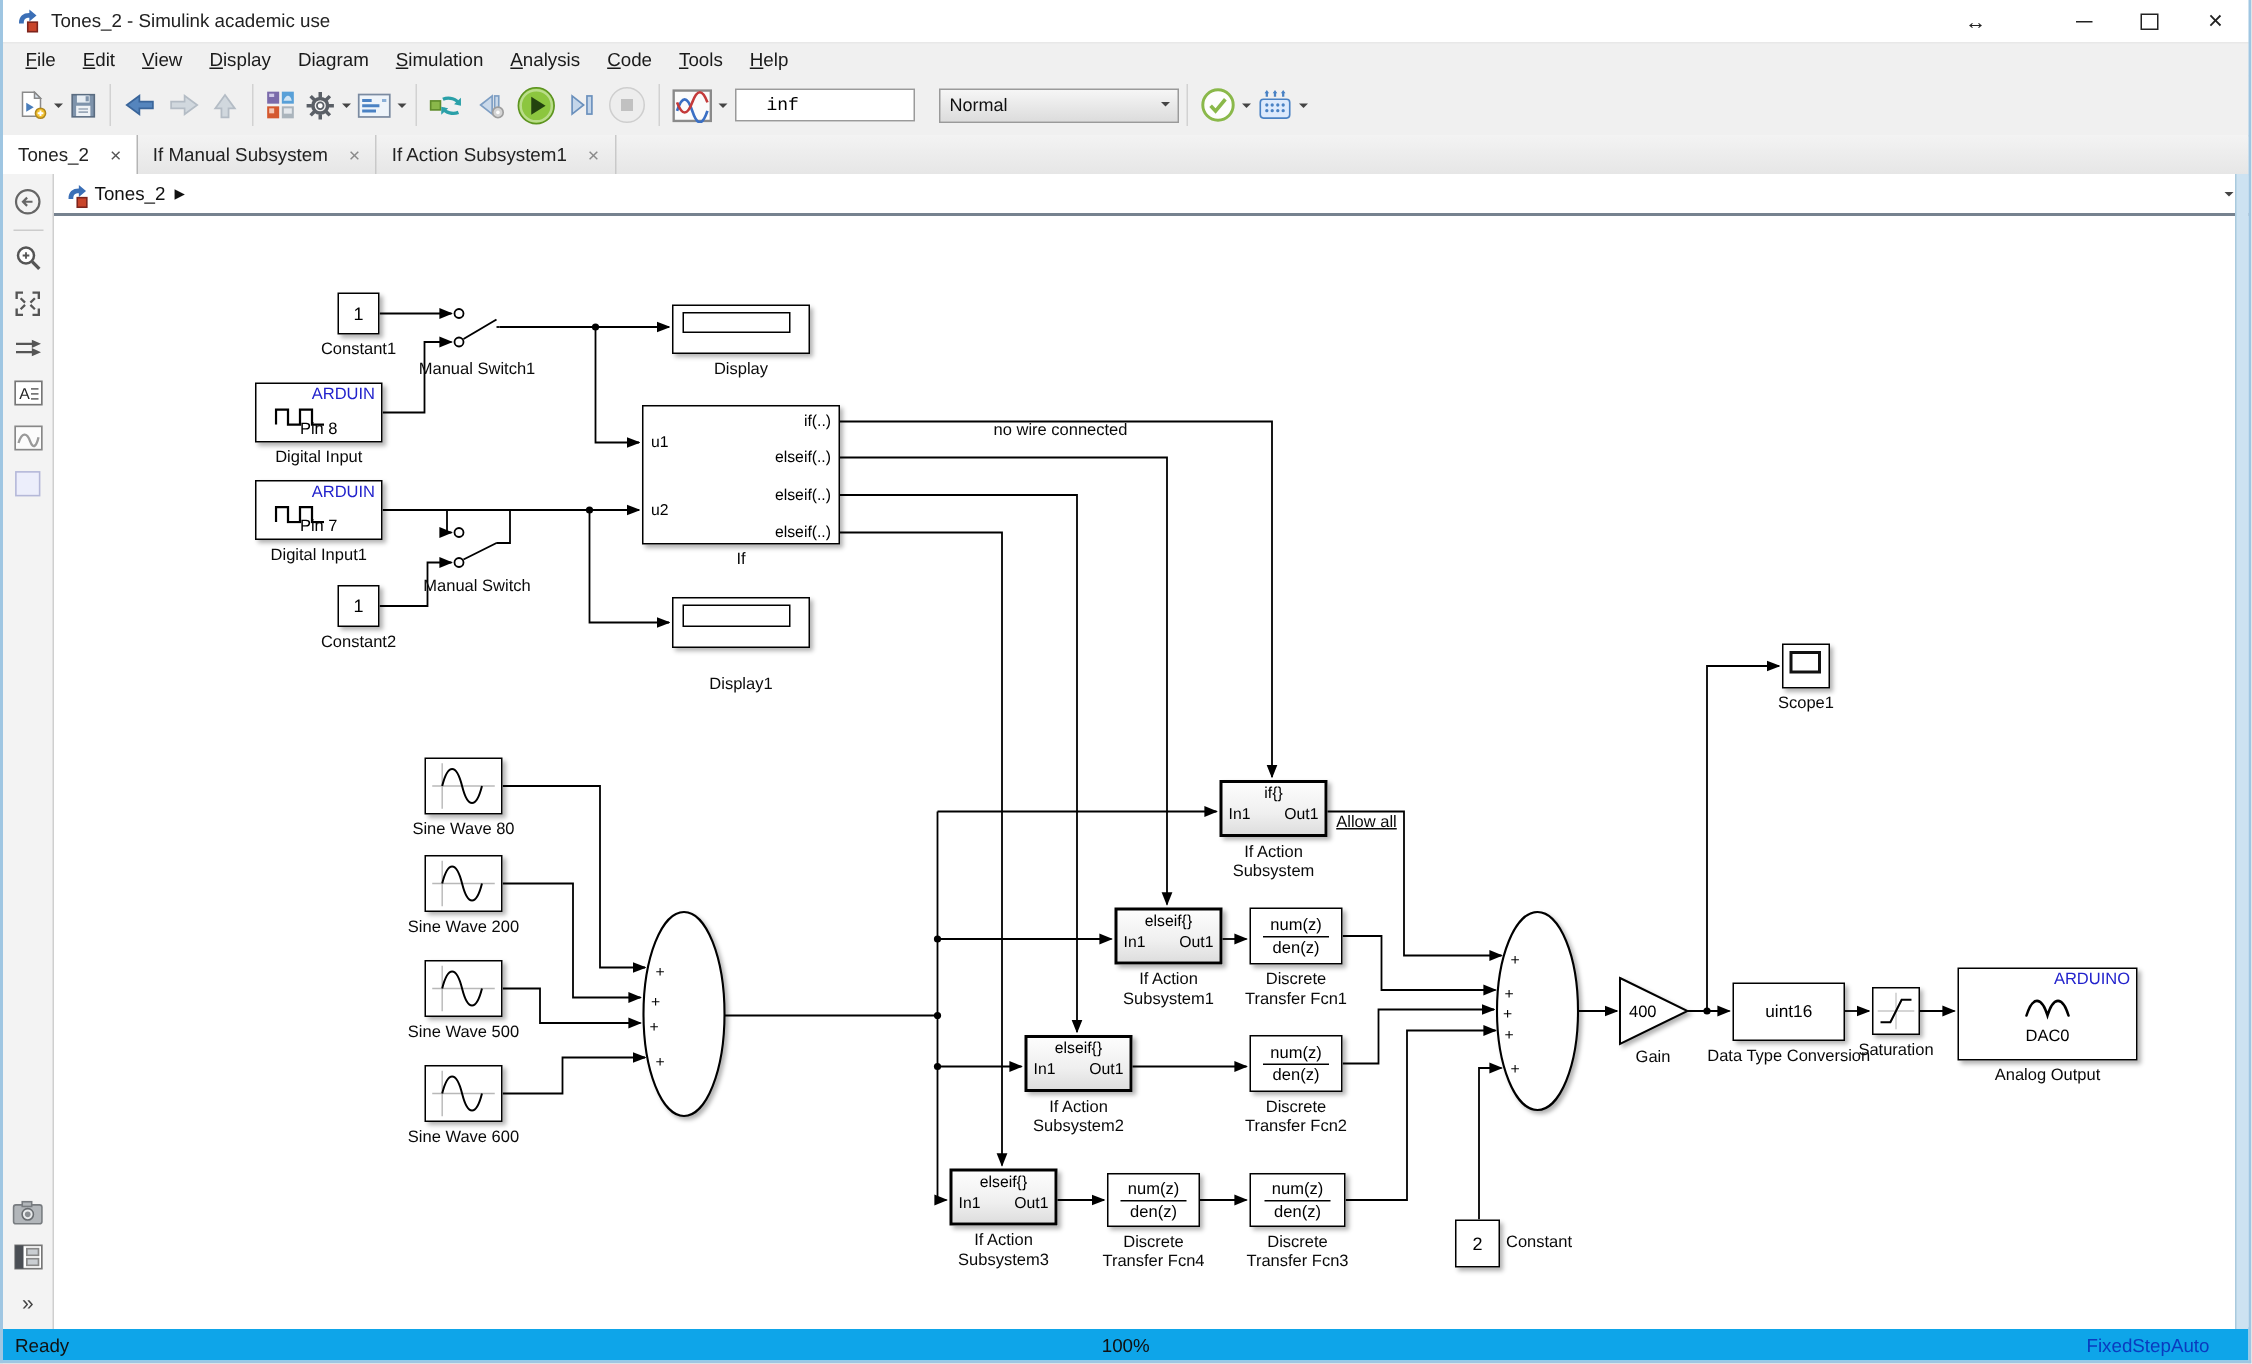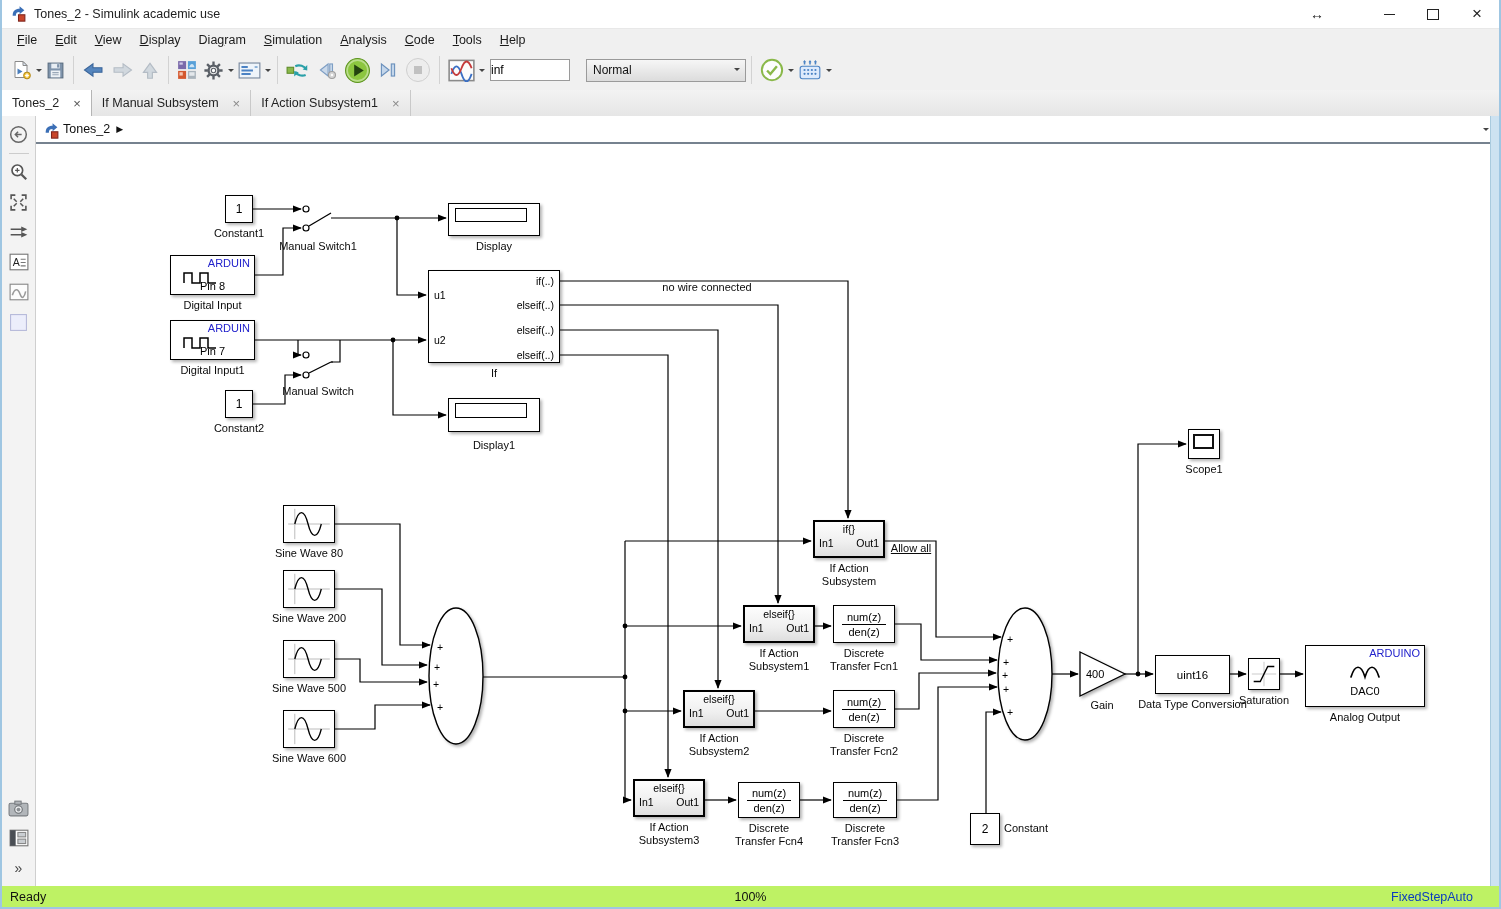--- a/index.html
+++ b/index.html
@@ -25,21 +25,21 @@
   .menu-item{font-size:12.5px;color:#1a1a1a;padding:2px 9px;}
   .menu-item u{text-decoration:underline;}
 
   
   .toolbar{position:absolute;left:2px;right:2px;top:50px;height:40px;background:#f0f0f0;display:flex;align-items:center;padding-left:6px;border-bottom:1px solid #cfcfcf;}
   .tsep{width:1px;height:28px;background:#d2d2d2;margin:0 5px;}
   .tbtn{display:flex;align-items:center;justify-content:center;height:30px;padding:0 3px;border-radius:2px;}
   .tbtn svg{display:block}
   .tbtn.dis{opacity:.85}
   .caret{width:0;height:0;border:3.5px solid transparent;border-top-color:#444;margin:4px 1px 0 1px;display:inline-block;}
-  .tinput{width:78px;height:18px;border:1px solid #9a9a9a;font-size:12px;font-family:Liberation Sans, sans-serif;padding:1px 0;margin:16px 4px;}
+  .tinput{width:78px;height:18px;border:1px solid #9a9a9a;font-size:12px;font-family:Liberation Mono, monospace;padding:1px 20px;margin:16px 4px;}
   .tselect{width:152px;height:21px;border:1px solid #9a9a9a;background:linear-gradient(180deg,#f6f6f6,#dcdcdc);display:flex;align-items:center;font-size:12px;color:#111;padding-left:6px;margin-left:12px;}
   .tselect .caret{margin-left:auto;margin-right:5px;margin-top:2px}
 
   
   .tabbar{position:absolute;left:2px;right:2px;top:90px;height:26px;background:linear-gradient(180deg,#f3f3f3,#e6e6e6);display:flex;align-items:stretch;border-bottom:1px solid #cdcdcd;}
   .tab{display:flex;align-items:center;padding:0 10px;font-size:12.5px;color:#222;border-right:1px solid #c9c9c9;}
   .tab .x{margin-left:14px;color:#8a8a8a;font-size:13px;}
   .tab.active{background:#fff;border-right:1px solid #b5b5b5;}
   .tab.active .x{color:#555;}
 
@@ -56,21 +56,21 @@
   .breadcrumb .btext{font-size:12.5px;color:#111;}
   .breadcrumb .bsep{font-size:9px;margin-left:6px;color:#111;}
   .breadcrumb .caret{margin-left:auto;margin-right:10px;}
 
   
   .canvas{position:absolute;left:35px;top:146px;width:1456px;height:740px;background:#fff;overflow:hidden;z-index:3;}
   .canvas svg.wires{position:absolute;left:0;top:0;}
   .scrollstrip{position:absolute;right:2px;top:116px;bottom:23px;width:8px;background:#cde2f1;border-left:1px solid #a9cade;z-index:6;}
 
   
-  .statusbar{position:absolute;left:2px;right:2px;bottom:2px;height:21px;background:#bef264;border-top:1px solid #d2d2d2;display:flex;align-items:center;font-size:12.5px;color:#111;}
+  .statusbar{position:absolute;left:2px;right:2px;bottom:2px;height:21px;background:#0ea5e9;border-top:1px solid #d2d2d2;display:flex;align-items:center;font-size:12.5px;color:#111;}
   .statusbar .sl{margin-left:8px;}
   .statusbar .sc{position:absolute;left:50%;transform:translateX(-50%);}
   .statusbar .sr{margin-left:auto;margin-right:26px;color:#0a3bbf;}
 
   
   .block{position:absolute;background:#fff;border:1px solid #000;box-sizing:border-box;box-shadow:2px 2px 3px rgba(0,0,0,.30);}
   .cval{width:100%;height:100%;display:flex;align-items:center;justify-content:center;font-size:12px;color:#000;}
   .blklabel{position:absolute;font-size:11px;color:#0a0a0a;white-space:nowrap;text-align:center;line-height:13px;}
   .brand{position:absolute;top:1px;right:4px;font-size:11px;color:#2222cc;}
   .aport{position:absolute;left:0;right:0;bottom:2px;text-align:center;font-size:11px;color:#000;}
@@ -488,21 +488,21 @@
         <div class="aport aoutport">DAC0</div>
       </div>
       <div class="blklabel" style="left: 1330px; top: 565px; transform: translateX(-50%);">Analog Output</div>
       <div class="block " style="left: 413px; top: 57px; width: 92px; height: 33px;">
         <div class="dscr"></div>
       </div>
       <div class="blklabel" style="left: 459px; top: 94px; transform: translateX(-50%);">Display</div>
       <div class="block " style="left: 413px; top: 252px; width: 92px; height: 34px;">
         <div class="dscr"></div>
       </div>
-      <div class="blklabel" style="left: 459px; top: 293px; transform: translateX(-50%);">Display1</div>
+      <div class="blklabel" style="left: 459px; top: 304px; transform: translateX(-50%);">Display1</div>
       <div class="block " style="left: 393px; top: 124px; width: 132px; height: 93px;">
         <span class="ifp in" style="top:18px">u1</span>
         <span class="ifp in" style="top:63px">u2</span>
         <span class="ifp out" style="top:4px">if(..)</span>
         <span class="ifp out" style="top:28px">elseif(..)</span>
         <span class="ifp out" style="top:53px">elseif(..)</span>
         <span class="ifp out" style="top:78px">elseif(..)</span>
       </div>
       <div class="blklabel" style="left: 459px; top: 221px; transform: translateX(-50%);">If</div>
       <div class="block " style="left: 248px; top: 359px; width: 52px; height: 38px;"><svg width="50" height="36" viewBox="0 0 52 38">

